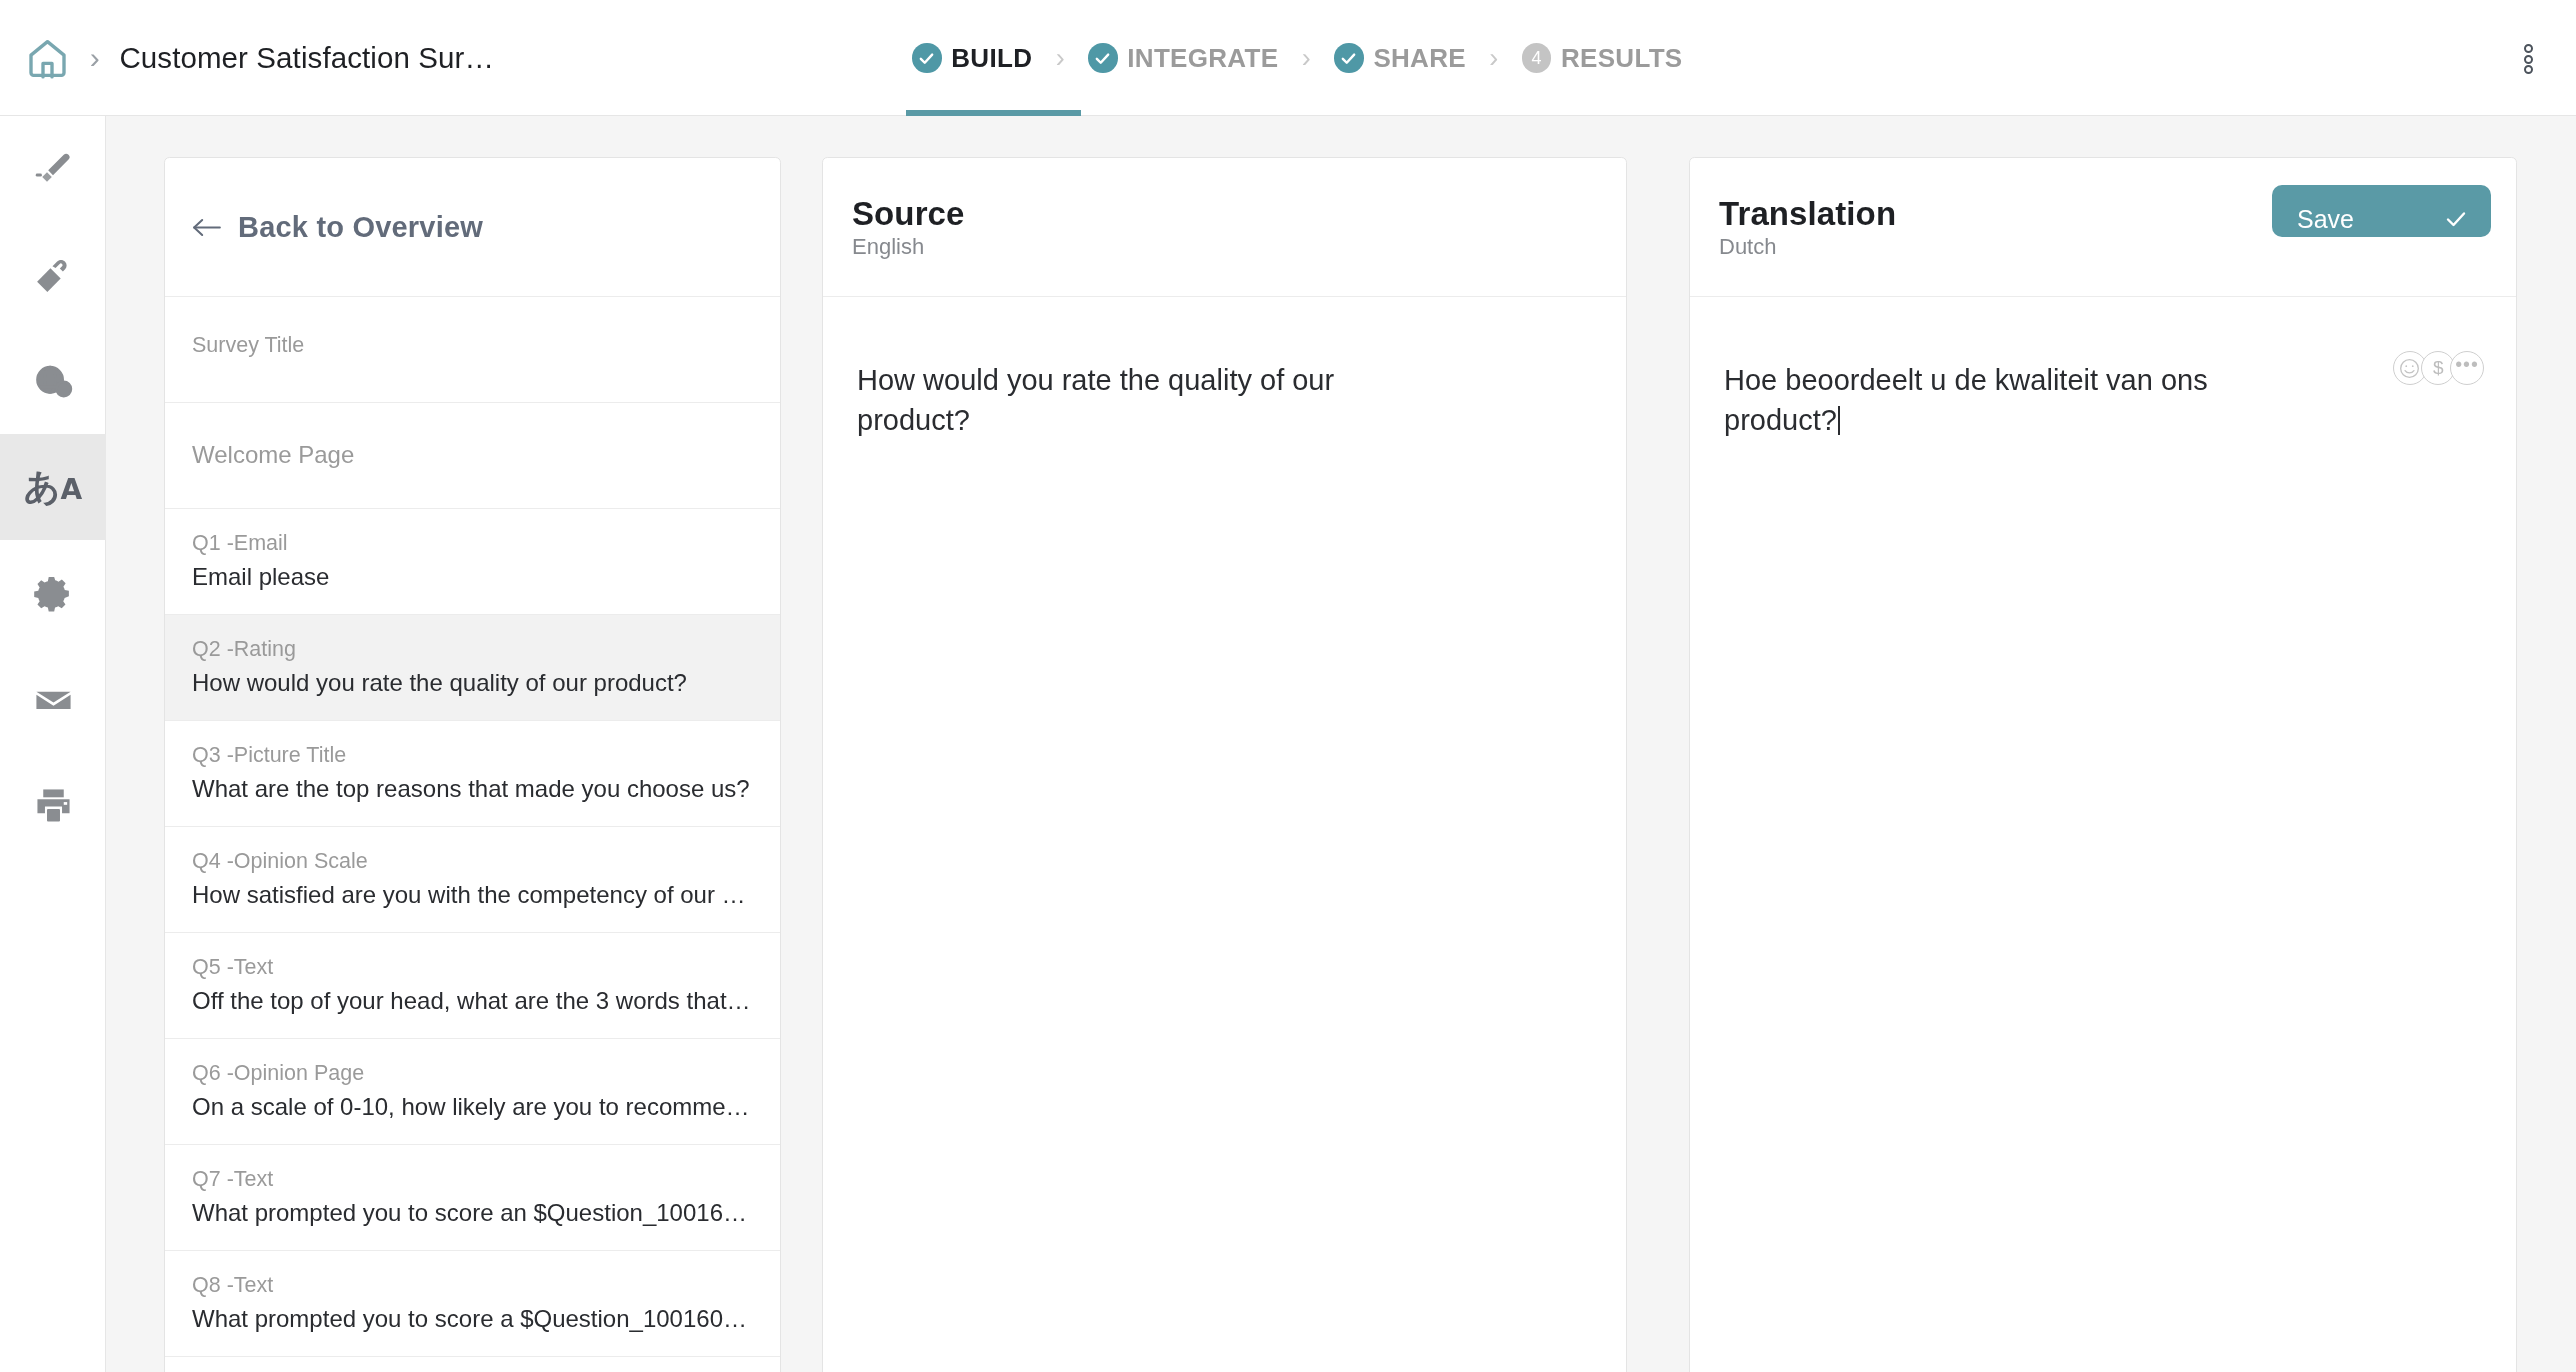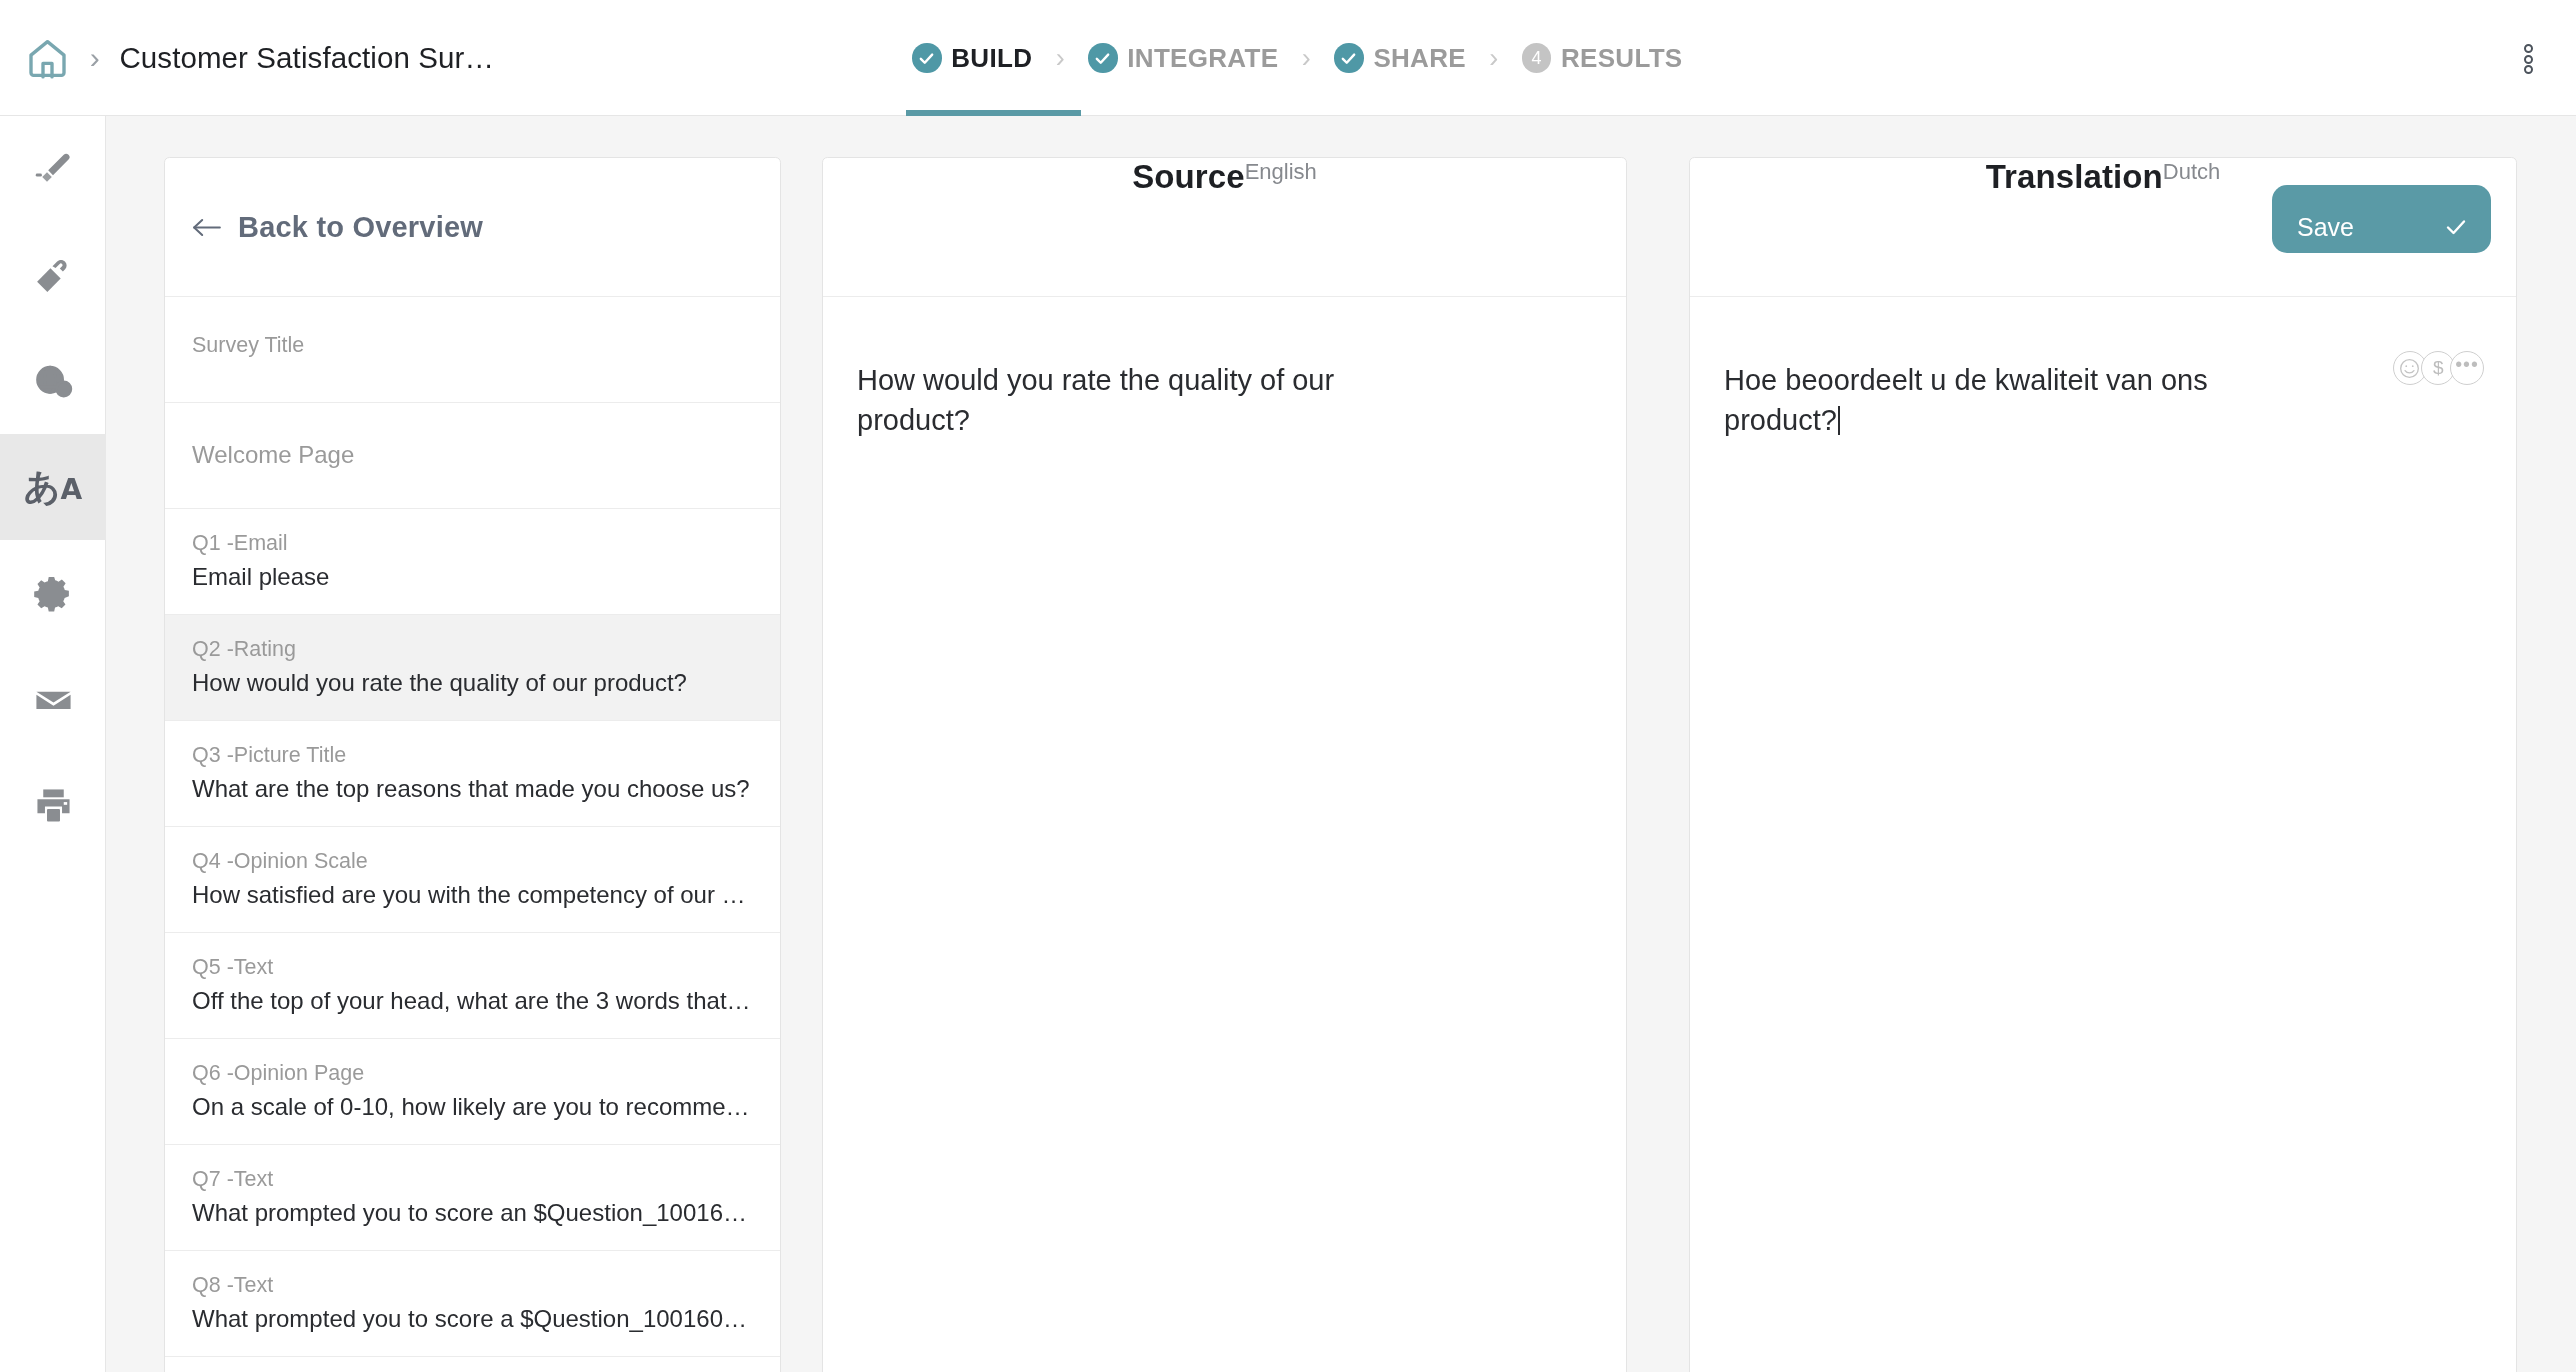--- a/index.html
+++ b/index.html
@@ -146,32 +146,32 @@
 
   
   #source-card { left: 716px; top: 41px; width: 805px; height: 1270px; }
   
   #translation-card { left: 1583px; top: 41px; width: 828px; height: 1270px; }
 
   .card-head {
     position: relative;
     height: 139px;
     padding: 0 29px;
-    display: flex; flex-direction: row; justify-content: center;
+    display: flex; flex-direction: column; justify-content: center;
     border-bottom: 0.9px solid #ececec;
   }
   .card-title { font-size: 33px; font-weight: bold; color: #1e2024; letter-spacing: 0.1px; }
   .card-sub { font-size: 22px; color: #86898e; margin-top: 1px; }
 
   .save-btn {
     position: absolute;
     right: 25px; top: 27px;
-    width: 219px; height: 68px;
+    width: 219px; height: 52px;
     background: #5a9aa6;
-    border: none; border-radius: 15px;
+    border: none; border-radius: 10px;
     color: #ffffff;
     display: flex; align-items: center; justify-content: space-between;
     padding: 16px 23px 0 25px;
     cursor: pointer;
   }
   .save-btn .lbl { font-size: 25px; }
   .save-btn svg { width: 24px; height: 24px; display: block; stroke: #fff; }
 
   .card-body { position: relative; padding: 63px 34px 0 34px; }
   .body-text {

